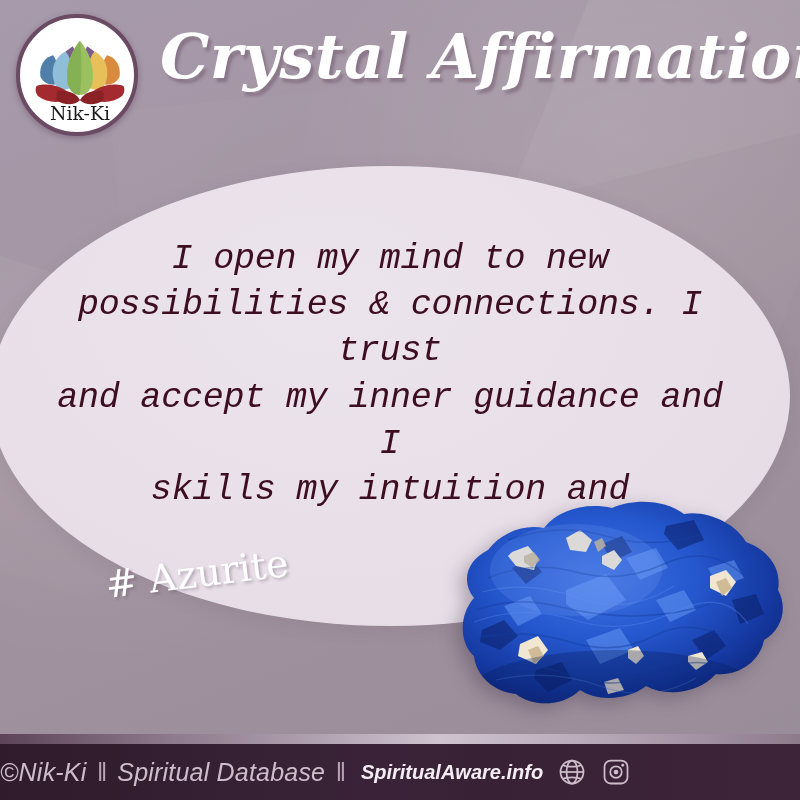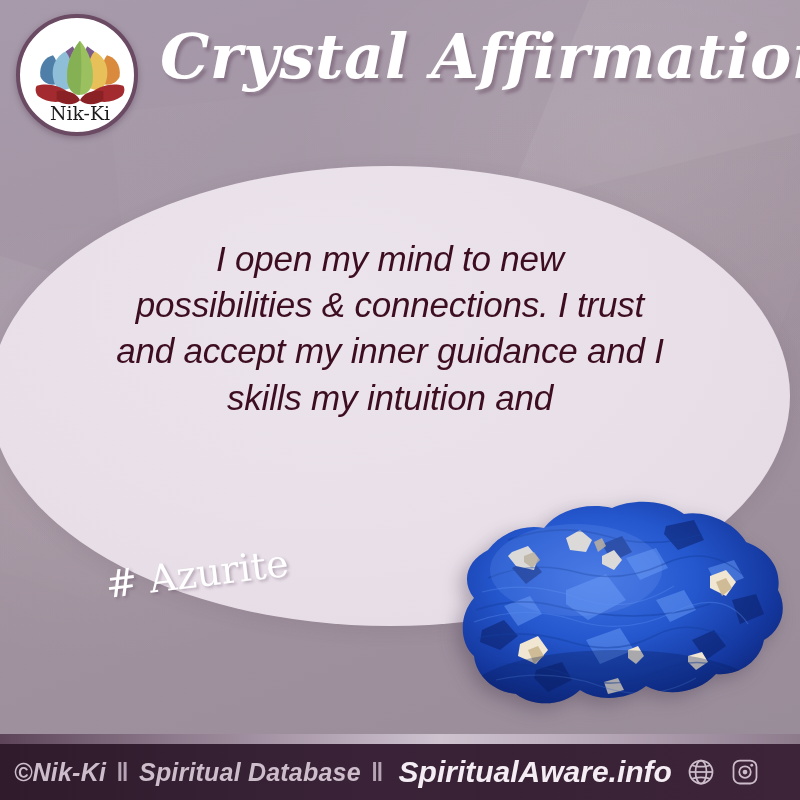--- a/index.html
+++ b/index.html
@@ -67,21 +67,21 @@
     border-radius:50%;
     background:radial-gradient(ellipse at 42% 30%, #ece4ec 0%, #e8dfe8 55%, #e3dae4 100%);
     box-shadow:0 4px 18px rgba(90,65,90,.12);
   }
 
   .affirmation {
     position:absolute;
     left:40px; top:236px;
     width:700px;
     text-align:center;
-    font-family:Liberation Sans, sans-serif;
+    font-family:Liberation Mono, monospace;
     font-style:italic;
     font-size:35px;
     line-height:1.32;
     color:#3d0d20;
     letter-spacing:-0.2px;
   }
 
   .hashtag {
     position:absolute;
     left:105px; top:552px;
@@ -114,31 +114,29 @@
     width:800px; height:56px;
     background:linear-gradient(90deg, #2f1b2c 0%, #3a2338 48%, #46294150 60%, #3d2439 100%);
     background-color:#331e30;
     display:flex; align-items:center;
   }
   .footer-text {
     font-family:"Liberation Sans", sans-serif;
     font-style:italic;
     font-size:25px;
     color:#cdbdcb;
-    margin-left:14px;
     white-space:nowrap;
     letter-spacing:.2px;
-    font-weight:bold;
   }
   .footer-sep { color:#b6a4b5; padding:0 3px; }
   .footer-site {
     font-family:"Liberation Sans", sans-serif;
     font-style:italic;
     font-weight:700;
-    font-size:30px;
+    font-size:20px;
     color:#f4eef4;
     margin-left:12px;
     white-space:nowrap;
   }
   .footer-icons {
     margin-left:14px;
     display:flex; align-items:center; gap:14px;
   }
   .footer-icons svg { display:block; }
 </style>

